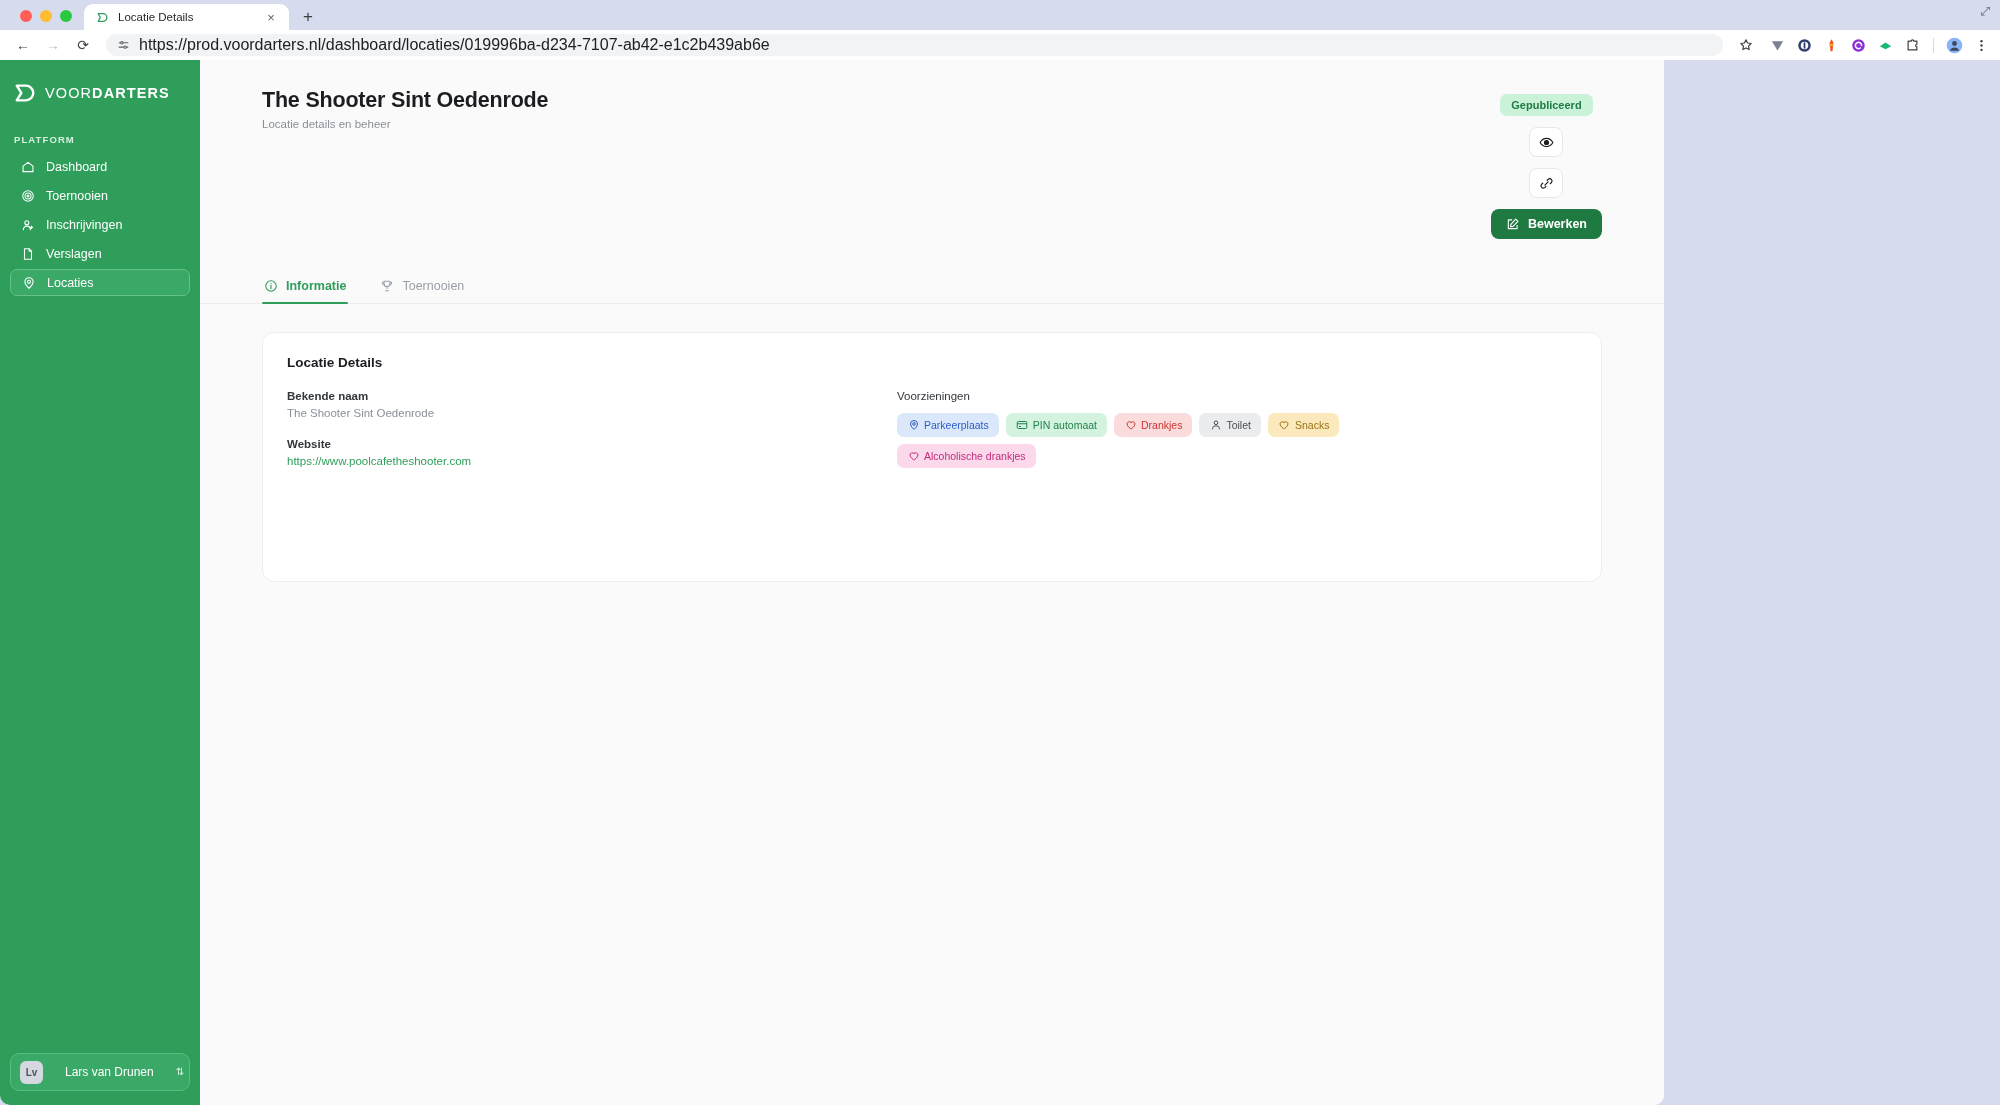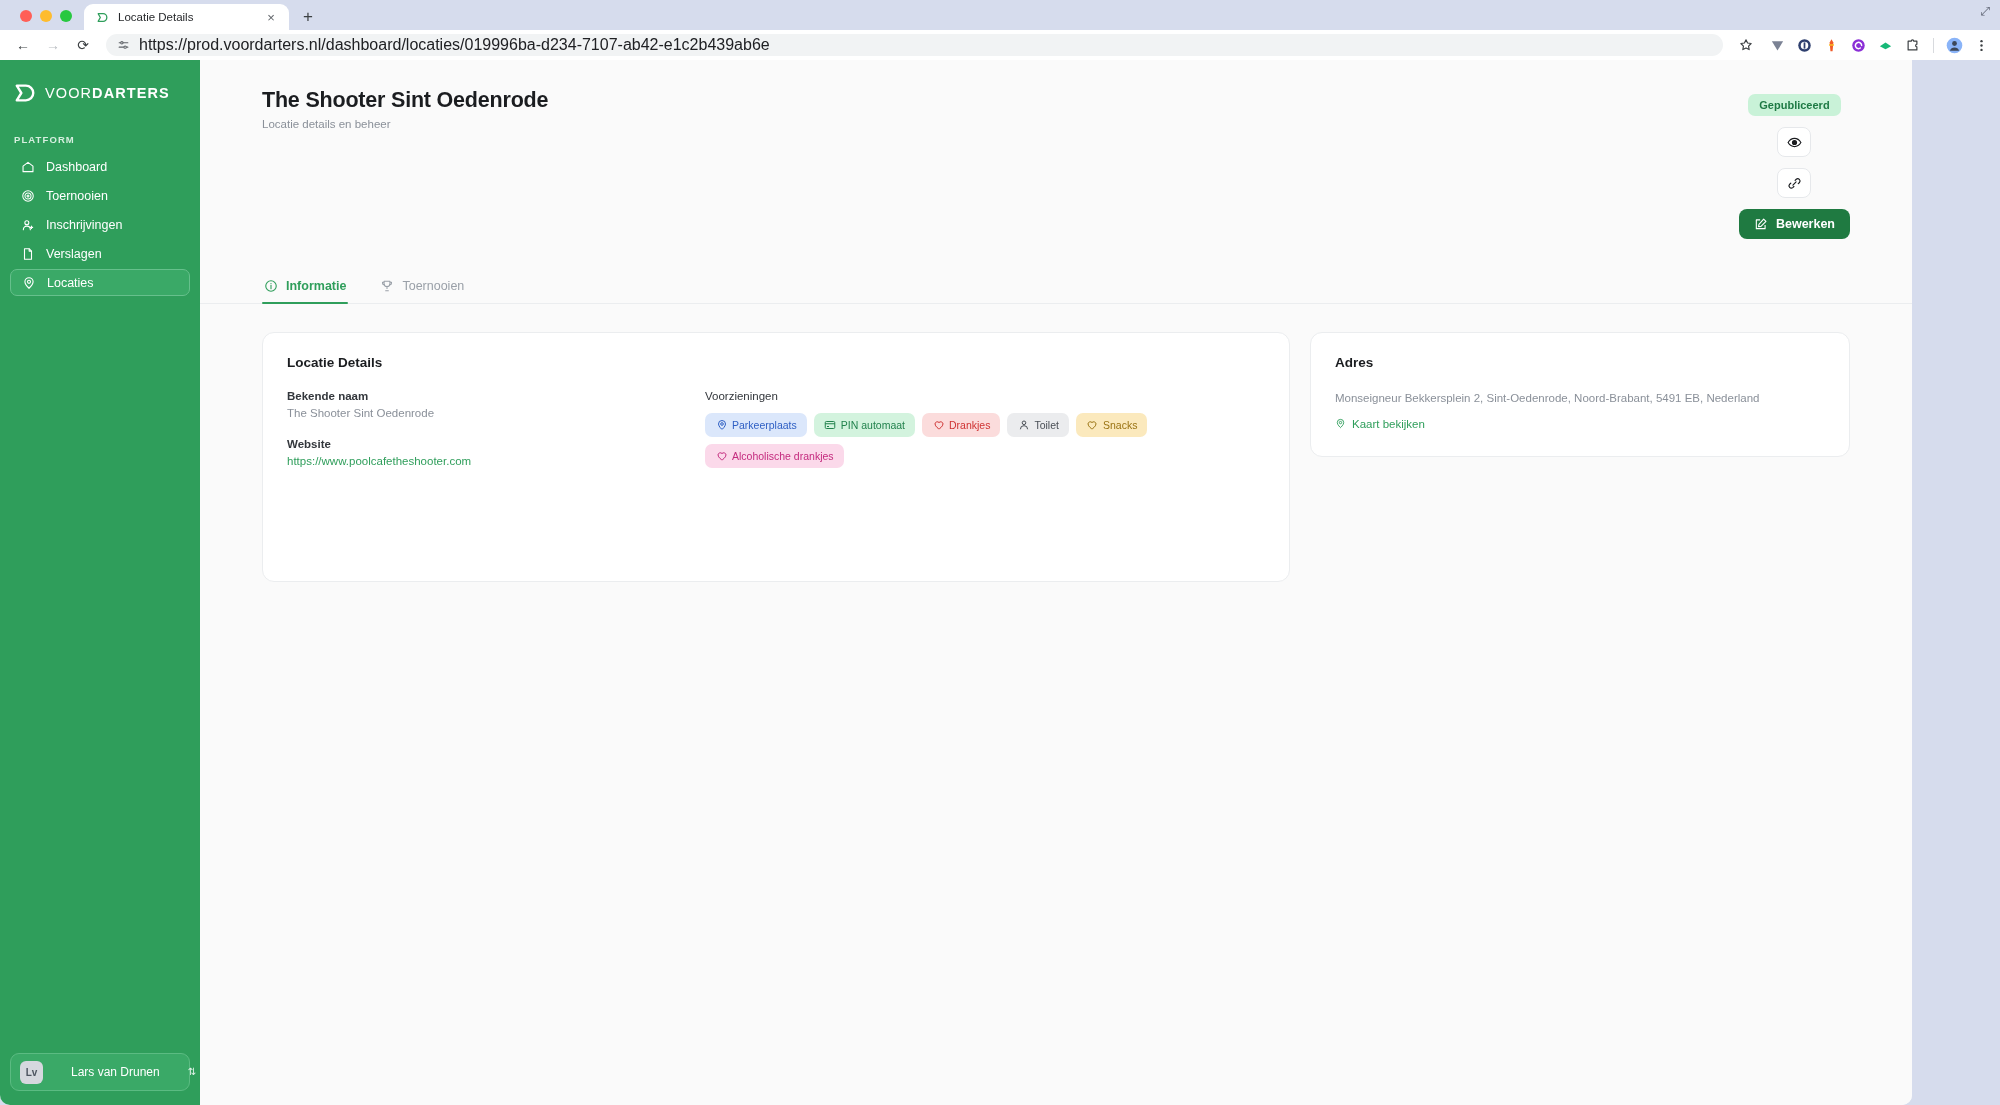--- a/index.html
+++ b/index.html
@@ -76,21 +76,21 @@
   }
   .omni-icon { width: 14px; height: 14px; display: flex; align-items: center; justify-content: center; }
   .url { white-space: nowrap; overflow: hidden; }
   .tb-icons { display: flex; align-items: center; gap: 10px; padding-left: 6px; }
   .tb-icons .ic { width: 17px; height: 17px; display: flex; align-items: center; justify-content: center; }
   .divider-v { width: 1px; height: 15px; background: #d8dade; margin: 0 2px; }
 
   
   .viewport {
     position: absolute; left: 0; top: 60px;
-    width: 1912px; height: 1045px;
+    width: 1664px; height: 1045px;
     background: #fafafa;
     display: flex;
     border-radius: 0 0 10px 10px;
     overflow: hidden;
   }
 
   
   .sidebar {
     width: 200px; flex: 0 0 200px;
     background: #2f9e5b;
@@ -116,21 +116,21 @@
   }
   .navitem .nicon { width: 15px; height: 15px; flex: 0 0 15px; display: flex; align-items: center; justify-content: center; }
   .navitem.active { background: #3aa967; border: 1px solid #66c08c; }
   .spacer { flex: 1 1 auto; }
 
   .bottomnav { display: flex; flex-direction: column; gap: 2px; padding: 0 10px 10px 10px; }
   .userbox {
     margin: 4px 10px 14px 10px;
     background: #3aa967; border: 1px solid #5bbb82;
     border-radius: 9px; height: 38px;
-    display: flex; align-items: center; gap: 28px; padding: 0 9px;
+    display: flex; align-items: center; gap: 22px; padding: 0 9px;
   }
   .avatar {
     width: 23px; height: 23px; flex: 0 0 23px; border-radius: 6px;
     background: #d5d8de; color: #4d5560;
     display: flex; align-items: center; justify-content: center;
     font-size: 10px; font-weight: 600;
   }
   .uname { flex: 1 1 auto; font-size: 12px; color: #fff; white-space: nowrap; }
   .chev { font-size: 10px; color: #e4f3ea; line-height: 1; }
 
@@ -530,30 +530,17 @@
                       </svg>
                   </span>
                   <span>Alcoholische drankjes</span>
                 </span>
 
               </div>
             </div>
           </div>
         </section>
 
-        <section class="card card-side">
-          <div class="card-title">Adres</div>
-          <div class="addr-text">Monseigneur Bekkersplein 2, Sint-Oedenrode, Noord-Brabant, 5491 EB, Nederland</div>
-          <div class="map-link">
-            <span>
-              <svg width="11" height="11" viewBox="0 0 24 24" fill="none" stroke="#2f9e5b" stroke-width="2">
-                  <path d="M12 21s7-6.1 7-11a7 7 0 1 0-14 0c0 4.9 7 11 7 11z"></path>
-                  <circle cx="12" cy="10" r="2.6"></circle>
-                </svg>
-            </span>
-            <span>Kaart bekijken</span>
-          </div>
-        </section>
 
       </div>
     </main>
   </div>
 </div>
 
 </body></html>

